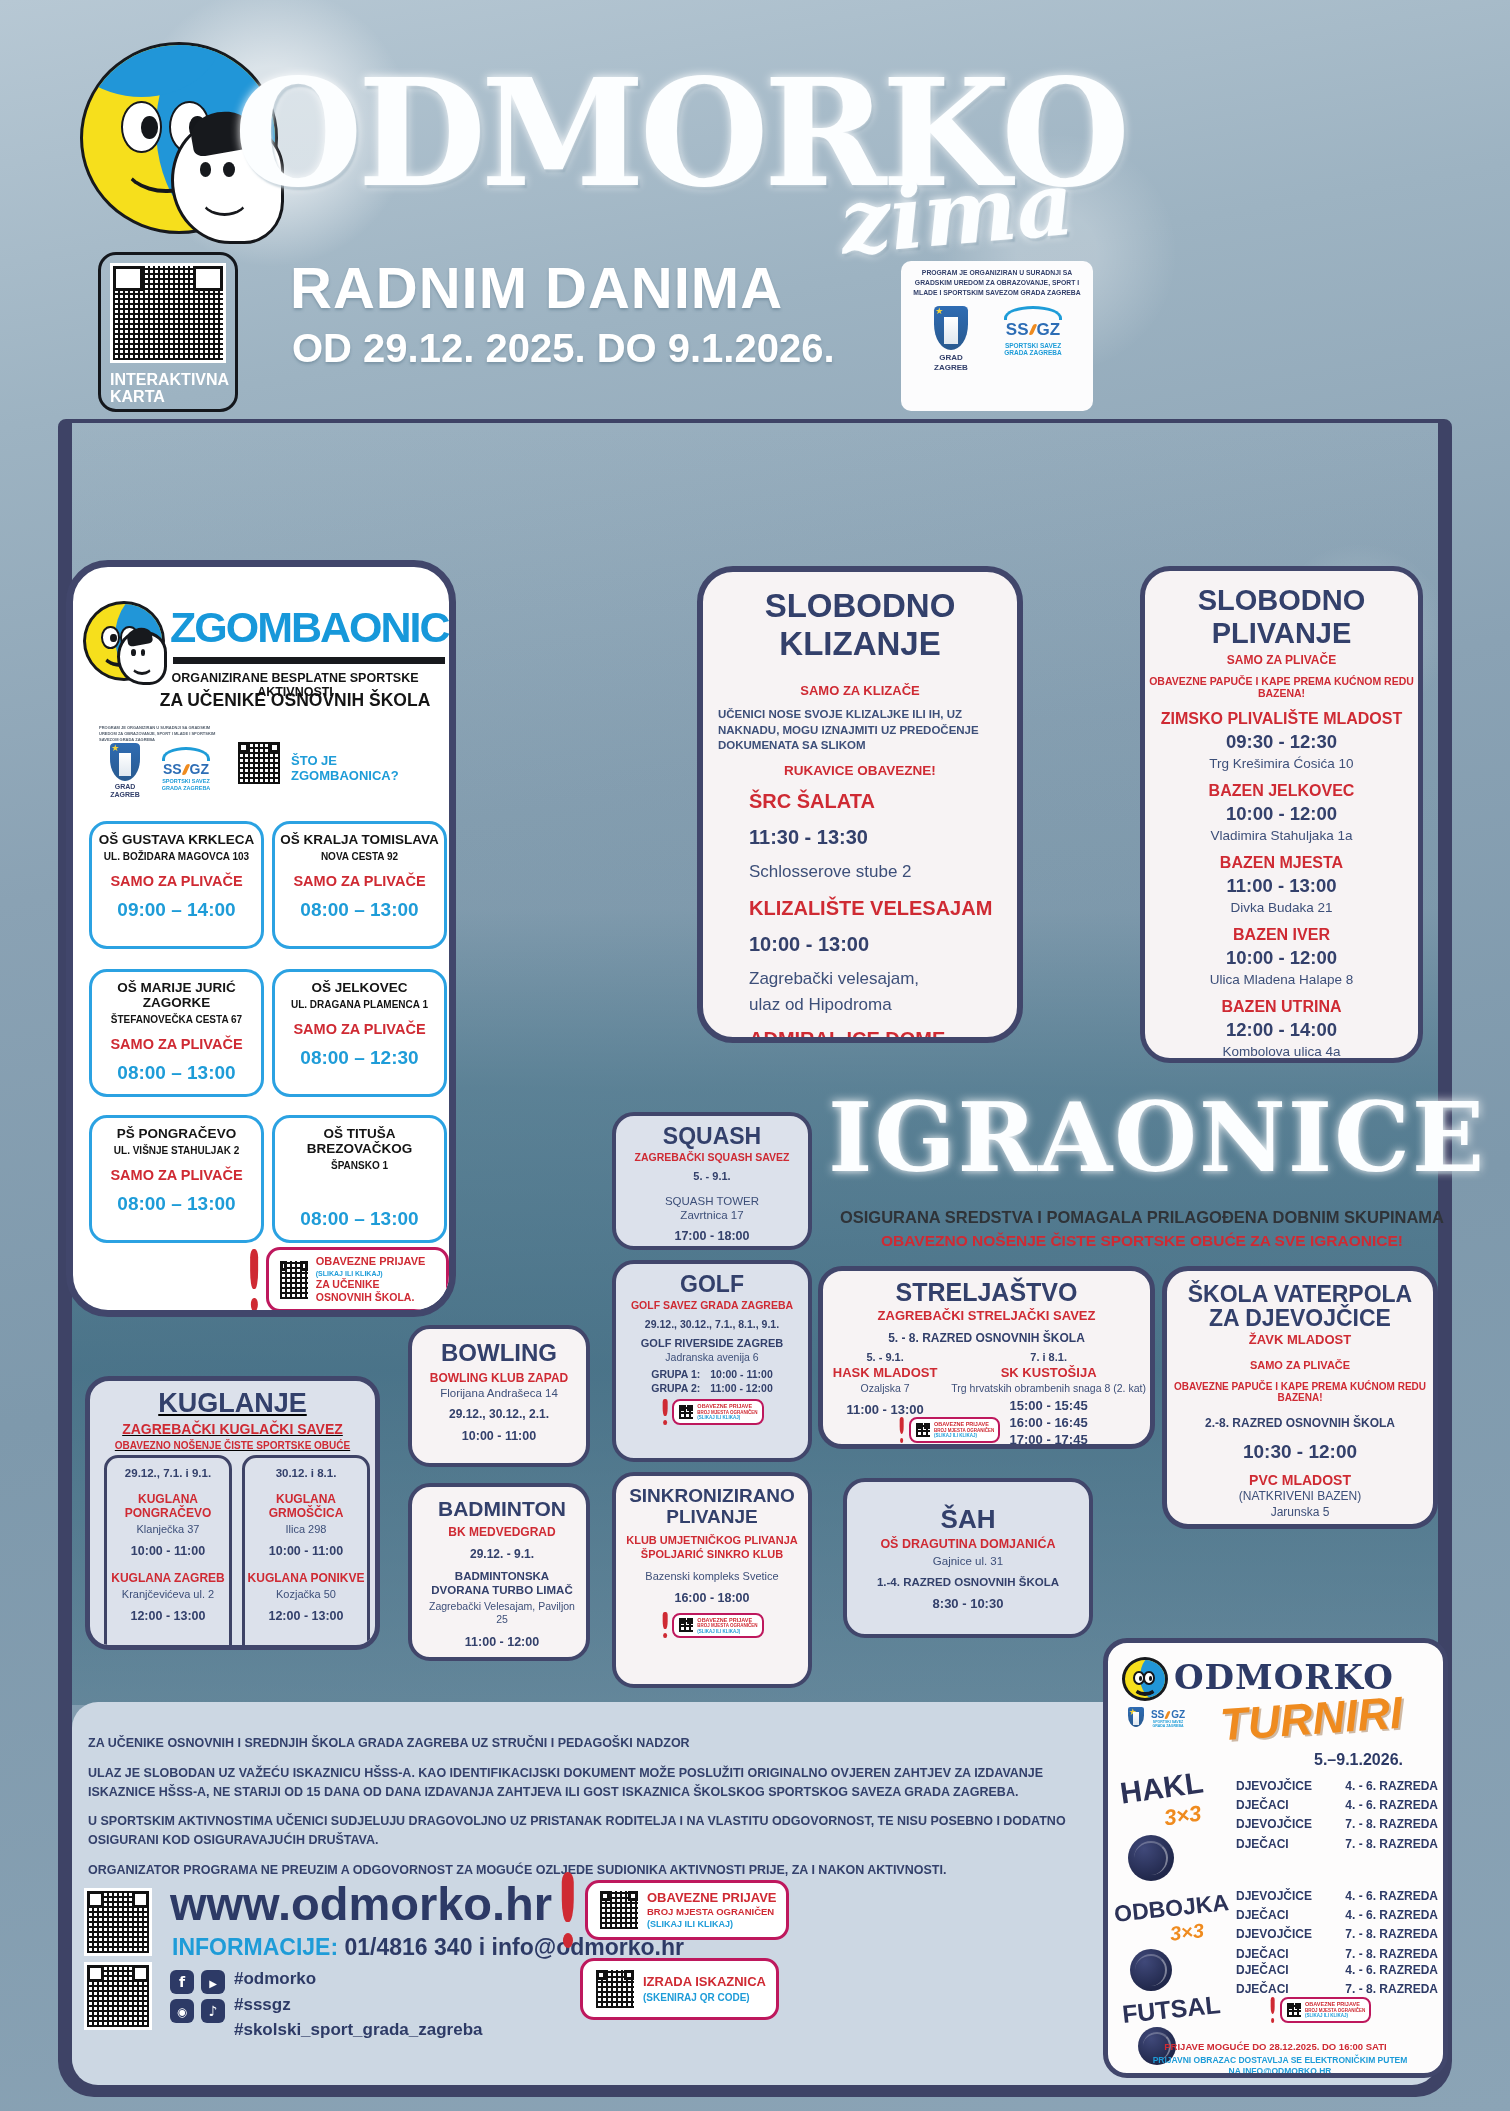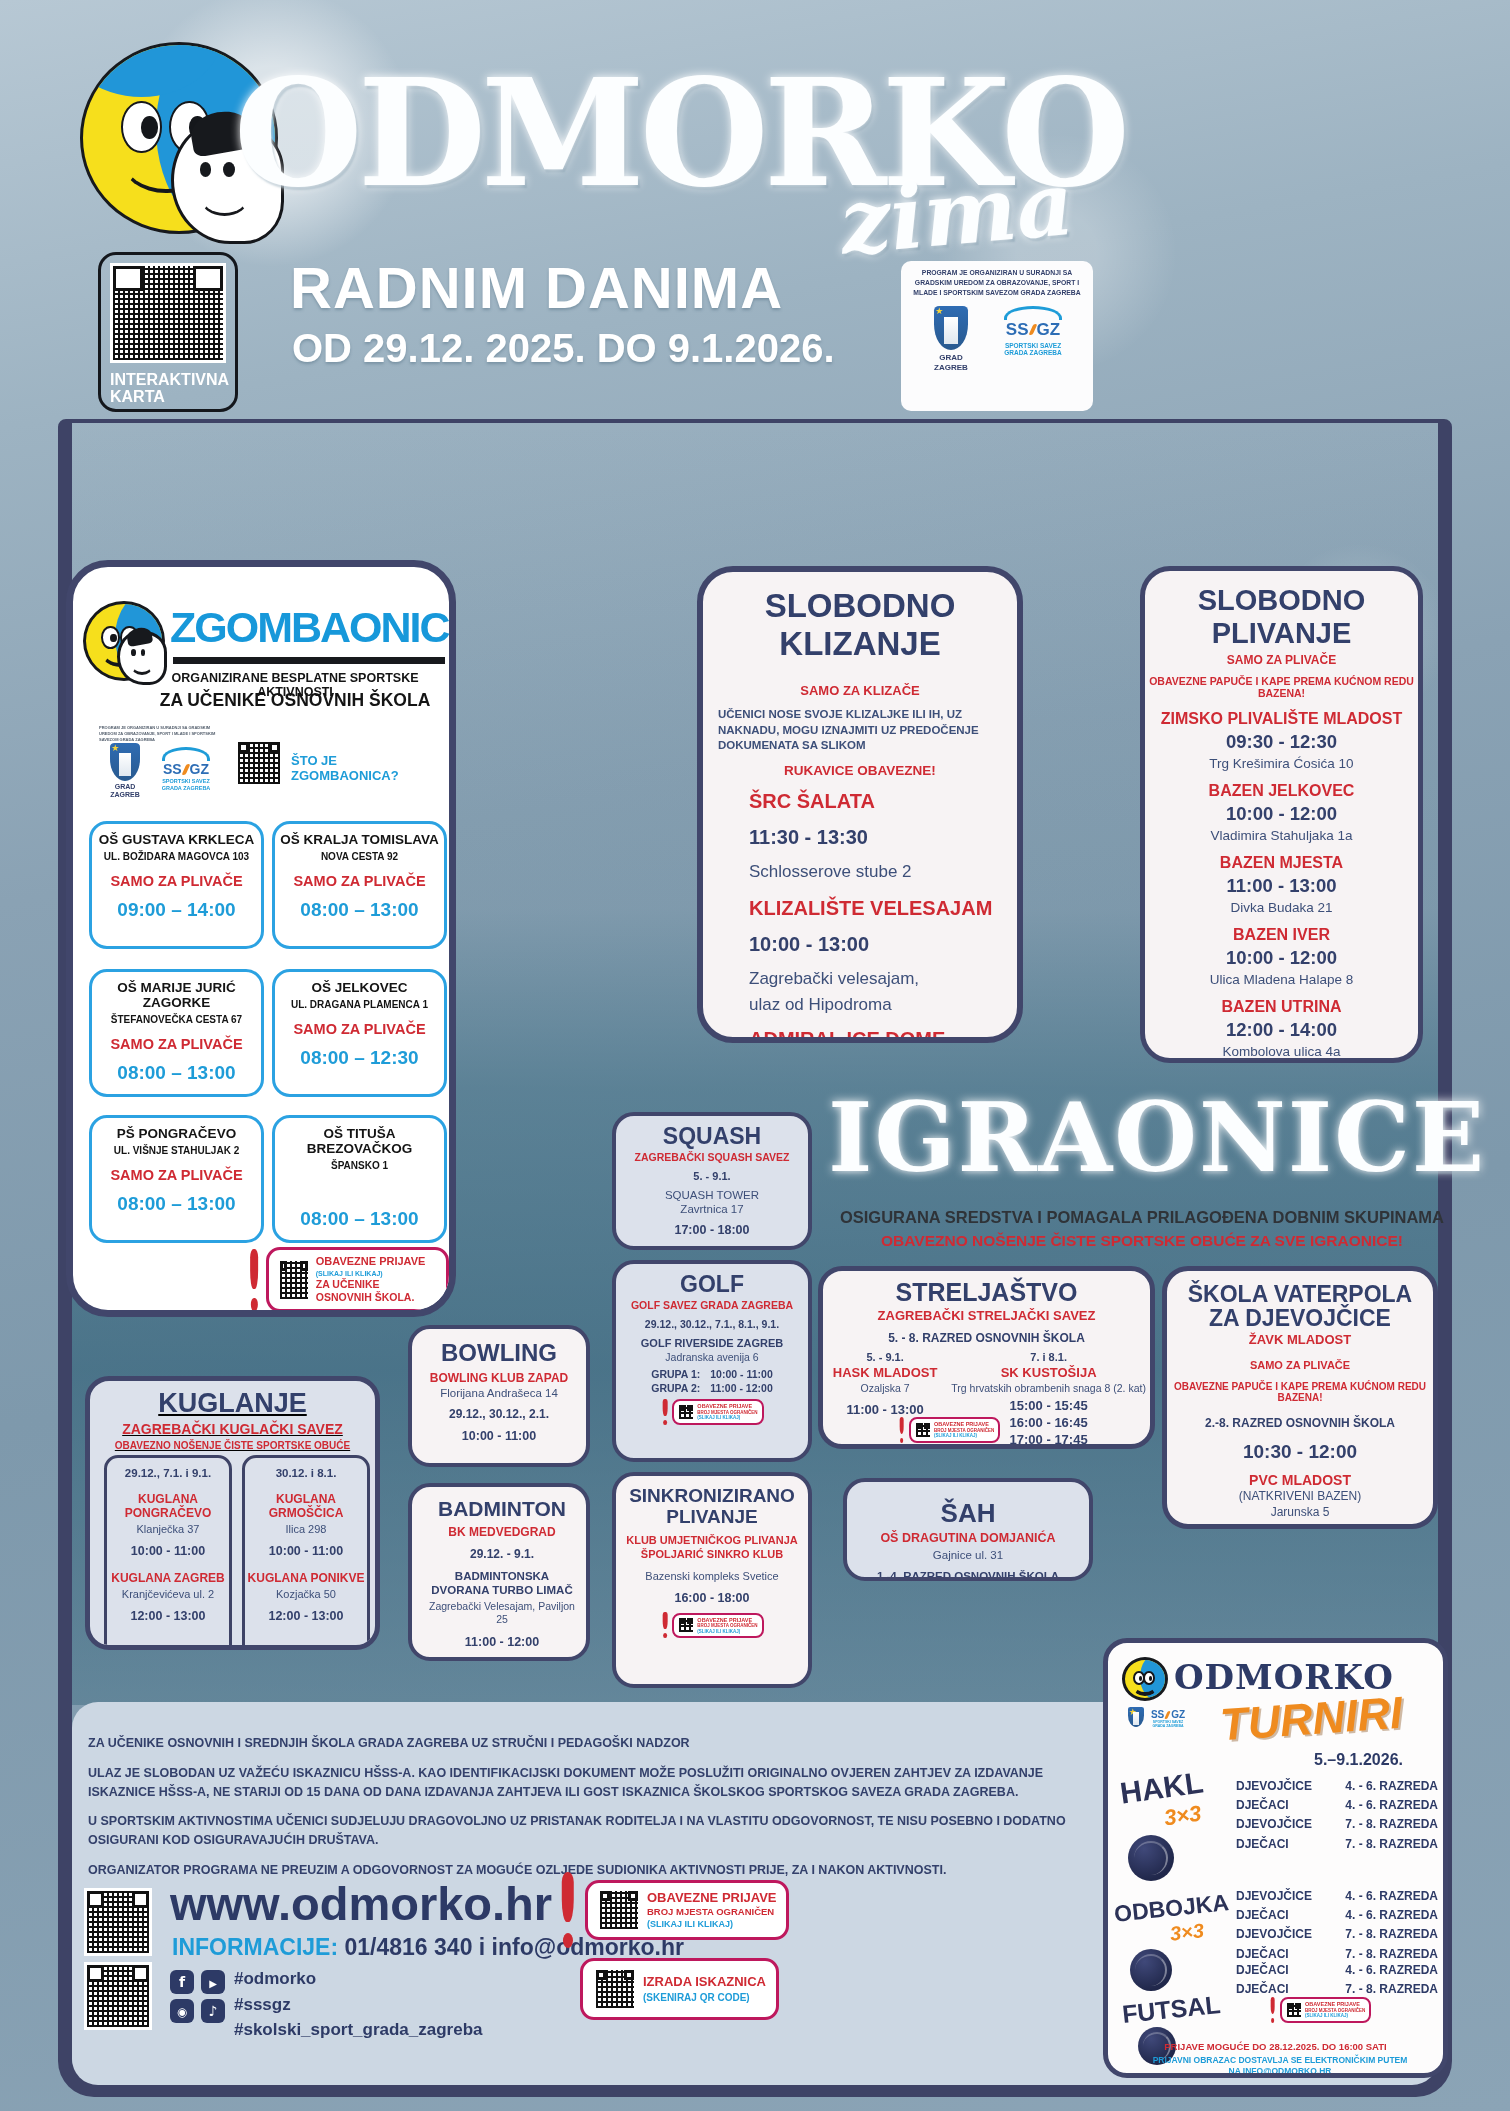--- a/index.html
+++ b/index.html
@@ -154,21 +154,21 @@
   #pliv .pv-a{font-size:13.5px;color:#3d4f79;margin-top:3px;}
   
   #igra-title{left:828px;top:1082px;width:640px;font-size:95px;letter-spacing:2px;z-index:2;text-align:center;}
   #igra-s1{left:818px;top:1208px;width:648px;text-align:center;font-size:16.5px;font-weight:bold;color:#2f3338;z-index:2;}
   #igra-s2{left:818px;top:1232px;width:648px;text-align:center;font-size:15.5px;font-weight:bold;color:#cf2a33;z-index:2;}
   
   #squash{left:612px;top:1112px;width:200px;height:138px;border-width:4px;border-radius:22px;padding-top:7px;}
   #squash .t{font-size:23px;font-weight:bold;color:#33406b;}
   #squash .o{font-size:10.5px;font-weight:bold;margin-top:1px;}
   #squash .d{font-size:11px;font-weight:bold;color:#33406b;margin-top:7px;}
-  #squash .v{font-size:11.5px;color:#3d4f79;margin-top:6px;line-height:1.25;}
+  #squash .v{font-size:11.5px;color:#3d4f79;margin-top:12px;line-height:1.25;}
   #squash .tm{font-size:12.5px;font-weight:bold;color:#33406b;margin-top:6px;}
   #golf{left:612px;top:1260px;width:200px;height:202px;border-width:4px;border-radius:22px;padding-top:7px;}
   #golf .t{font-size:23px;font-weight:bold;color:#33406b;}
   #golf .o{font-size:10.5px;font-weight:bold;margin-top:1px;}
   #golf .d{font-size:10.5px;font-weight:bold;color:#33406b;margin-top:7px;}
   #golf .v{font-size:11px;font-weight:bold;color:#33406b;margin-top:7px;}
   #golf .a{font-size:10.5px;color:#3d4f79;margin-top:2px;}
   #golf .grp{display:flex;justify-content:center;gap:10px;font-size:10.5px;font-weight:bold;color:#33406b;margin-top:5px;}
   #strelj{left:818px;top:1266px;width:337px;height:183px;border-width:5px;border-radius:24px;padding-top:7px;}
   #strelj .t{font-size:25px;font-weight:bold;color:#33406b;}
@@ -213,21 +213,21 @@
   #badm .d{font-size:12px;font-weight:bold;color:#33406b;margin-top:8px;}
   #badm .v{font-size:11.5px;font-weight:bold;color:#33406b;margin-top:8px;line-height:1.25;width:150px;margin-left:auto;margin-right:auto;}
   #badm .a{font-size:10.5px;color:#3d4f79;margin-top:2px;line-height:1.3;width:150px;margin-left:auto;margin-right:auto;}
   #badm .tm{font-size:12.5px;font-weight:bold;color:#33406b;margin-top:8px;}
   #sink{left:612px;top:1472px;width:200px;height:216px;border-width:4px;border-radius:22px;padding-top:10px;}
   #sink .t{font-size:19px;font-weight:bold;color:#33406b;line-height:1.1;}
   #sink .o{font-size:11px;font-weight:bold;margin-top:6px;line-height:1.25;}
   #sink .v{font-size:11px;color:#3d4f79;margin-top:9px;}
   #sink .tm{font-size:12.5px;font-weight:bold;color:#33406b;margin-top:9px;}
   #sink .mini-badge{margin-top:7px;}
-  #sah{left:843px;top:1478px;width:250px;height:103px;border-width:4px;border-radius:22px;padding-top:16px;}
+  #sah{left:843px;top:1478px;width:250px;height:160px;border-width:4px;border-radius:22px;padding-top:22px;}
   #sah .t{font-size:26px;font-weight:bold;color:#33406b;}
   #sah .o{font-size:12.5px;font-weight:bold;margin-top:2px;}
   #sah .a{font-size:11.5px;color:#3d4f79;margin-top:4px;}
   #sah .g{font-size:11.5px;font-weight:bold;color:#33406b;margin-top:9px;}
   #sah .tm{font-size:13px;font-weight:bold;color:#33406b;margin-top:8px;}
   
   #terms{left:88px;top:1734px;width:1000px;z-index:3;text-align:left;}
   #terms p{margin:0 0 11px;font-size:12.5px;font-weight:bold;color:#33406b;line-height:1.5;}
   #fqr1{left:84px;top:1888px;z-index:3;} #fqr2{left:84px;top:1962px;z-index:3;}
   #fsite{left:170px;top:1876px;font-size:47px;font-weight:bold;color:#2d3a66;z-index:3;}

